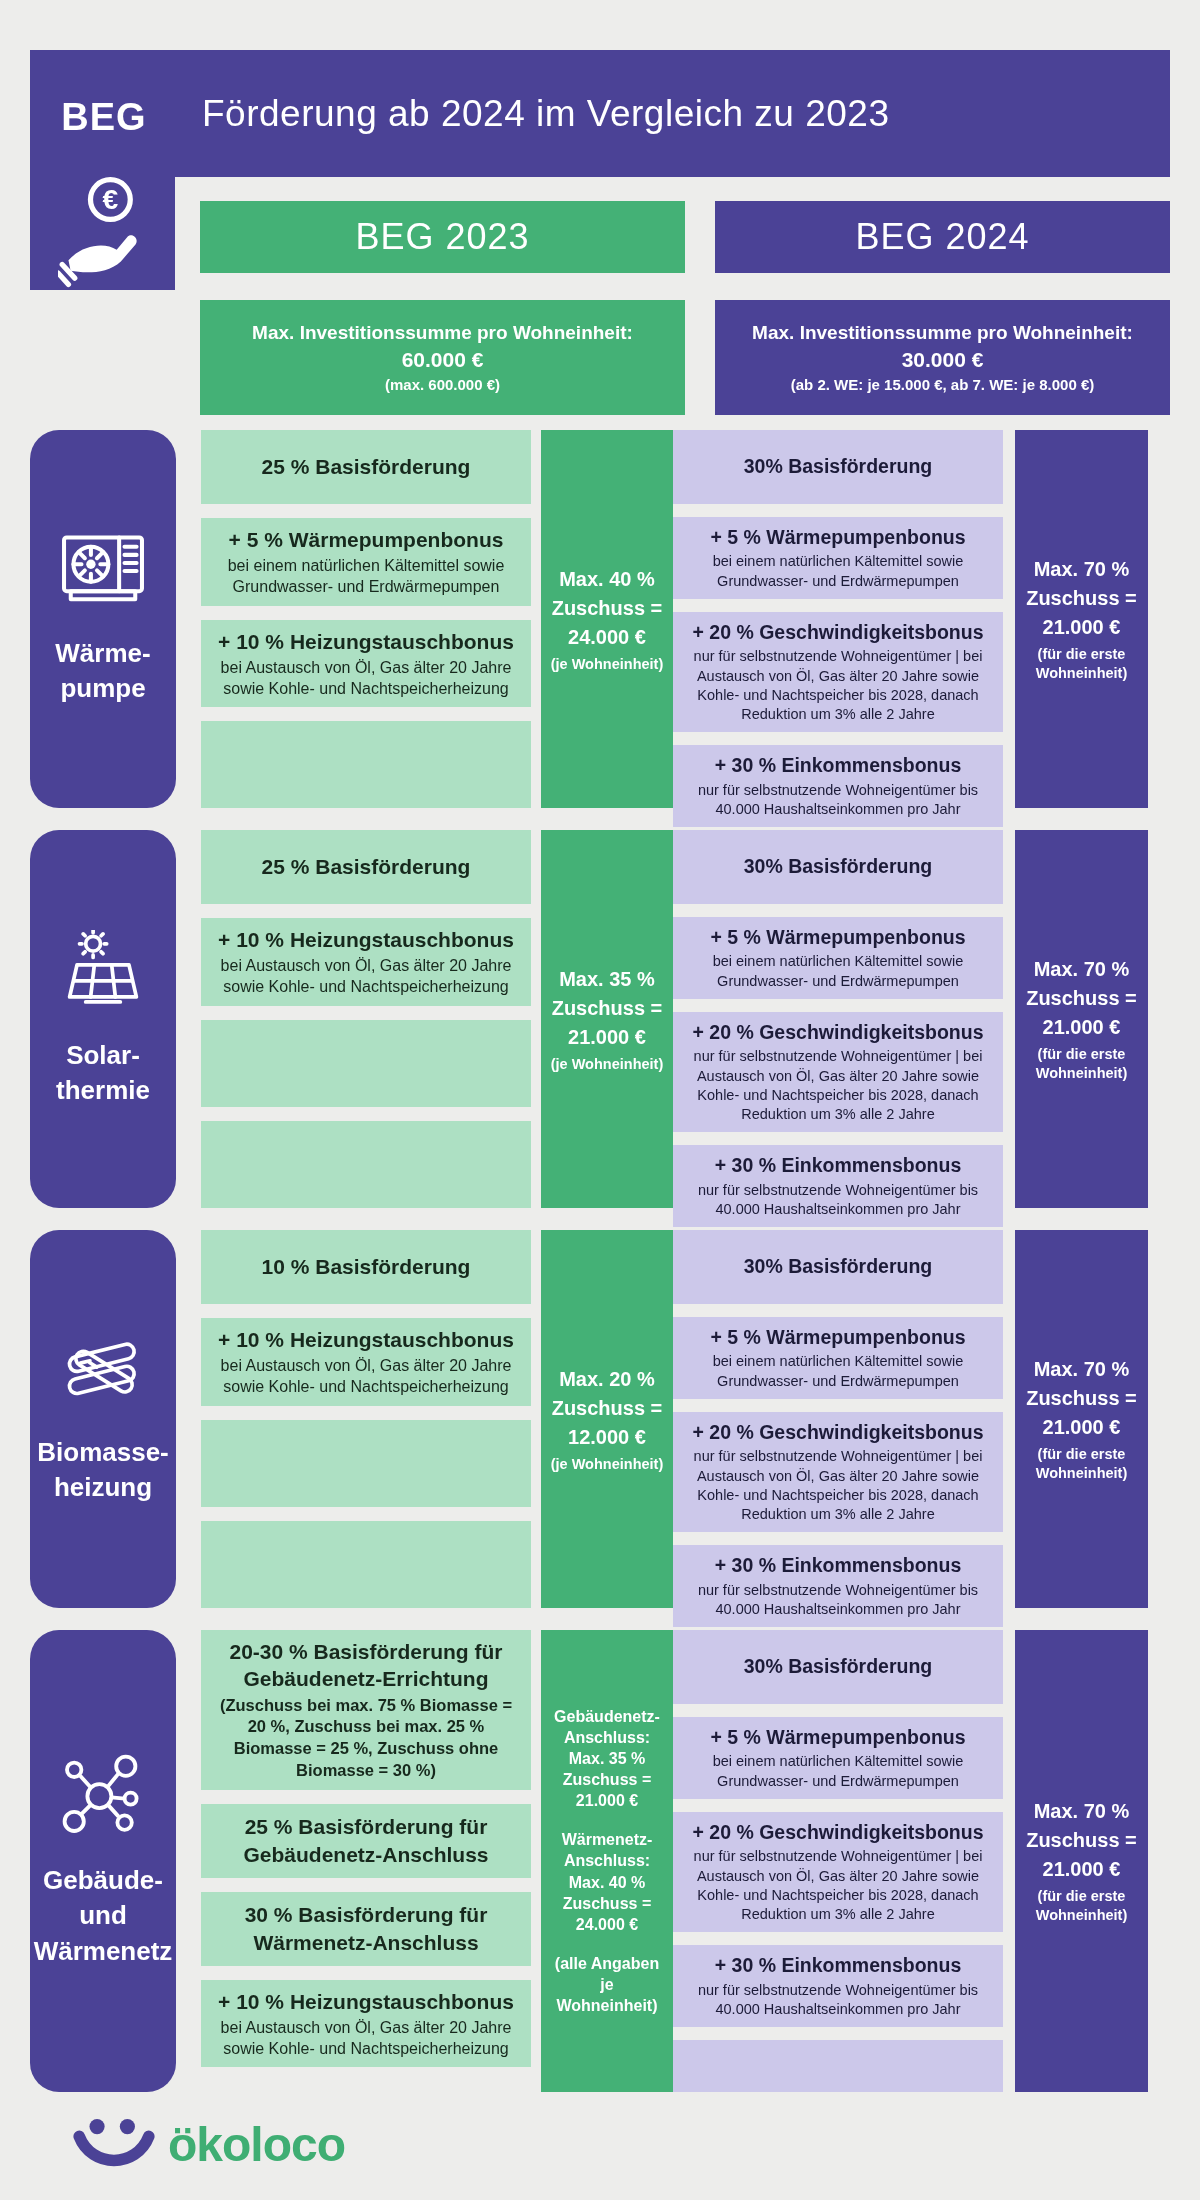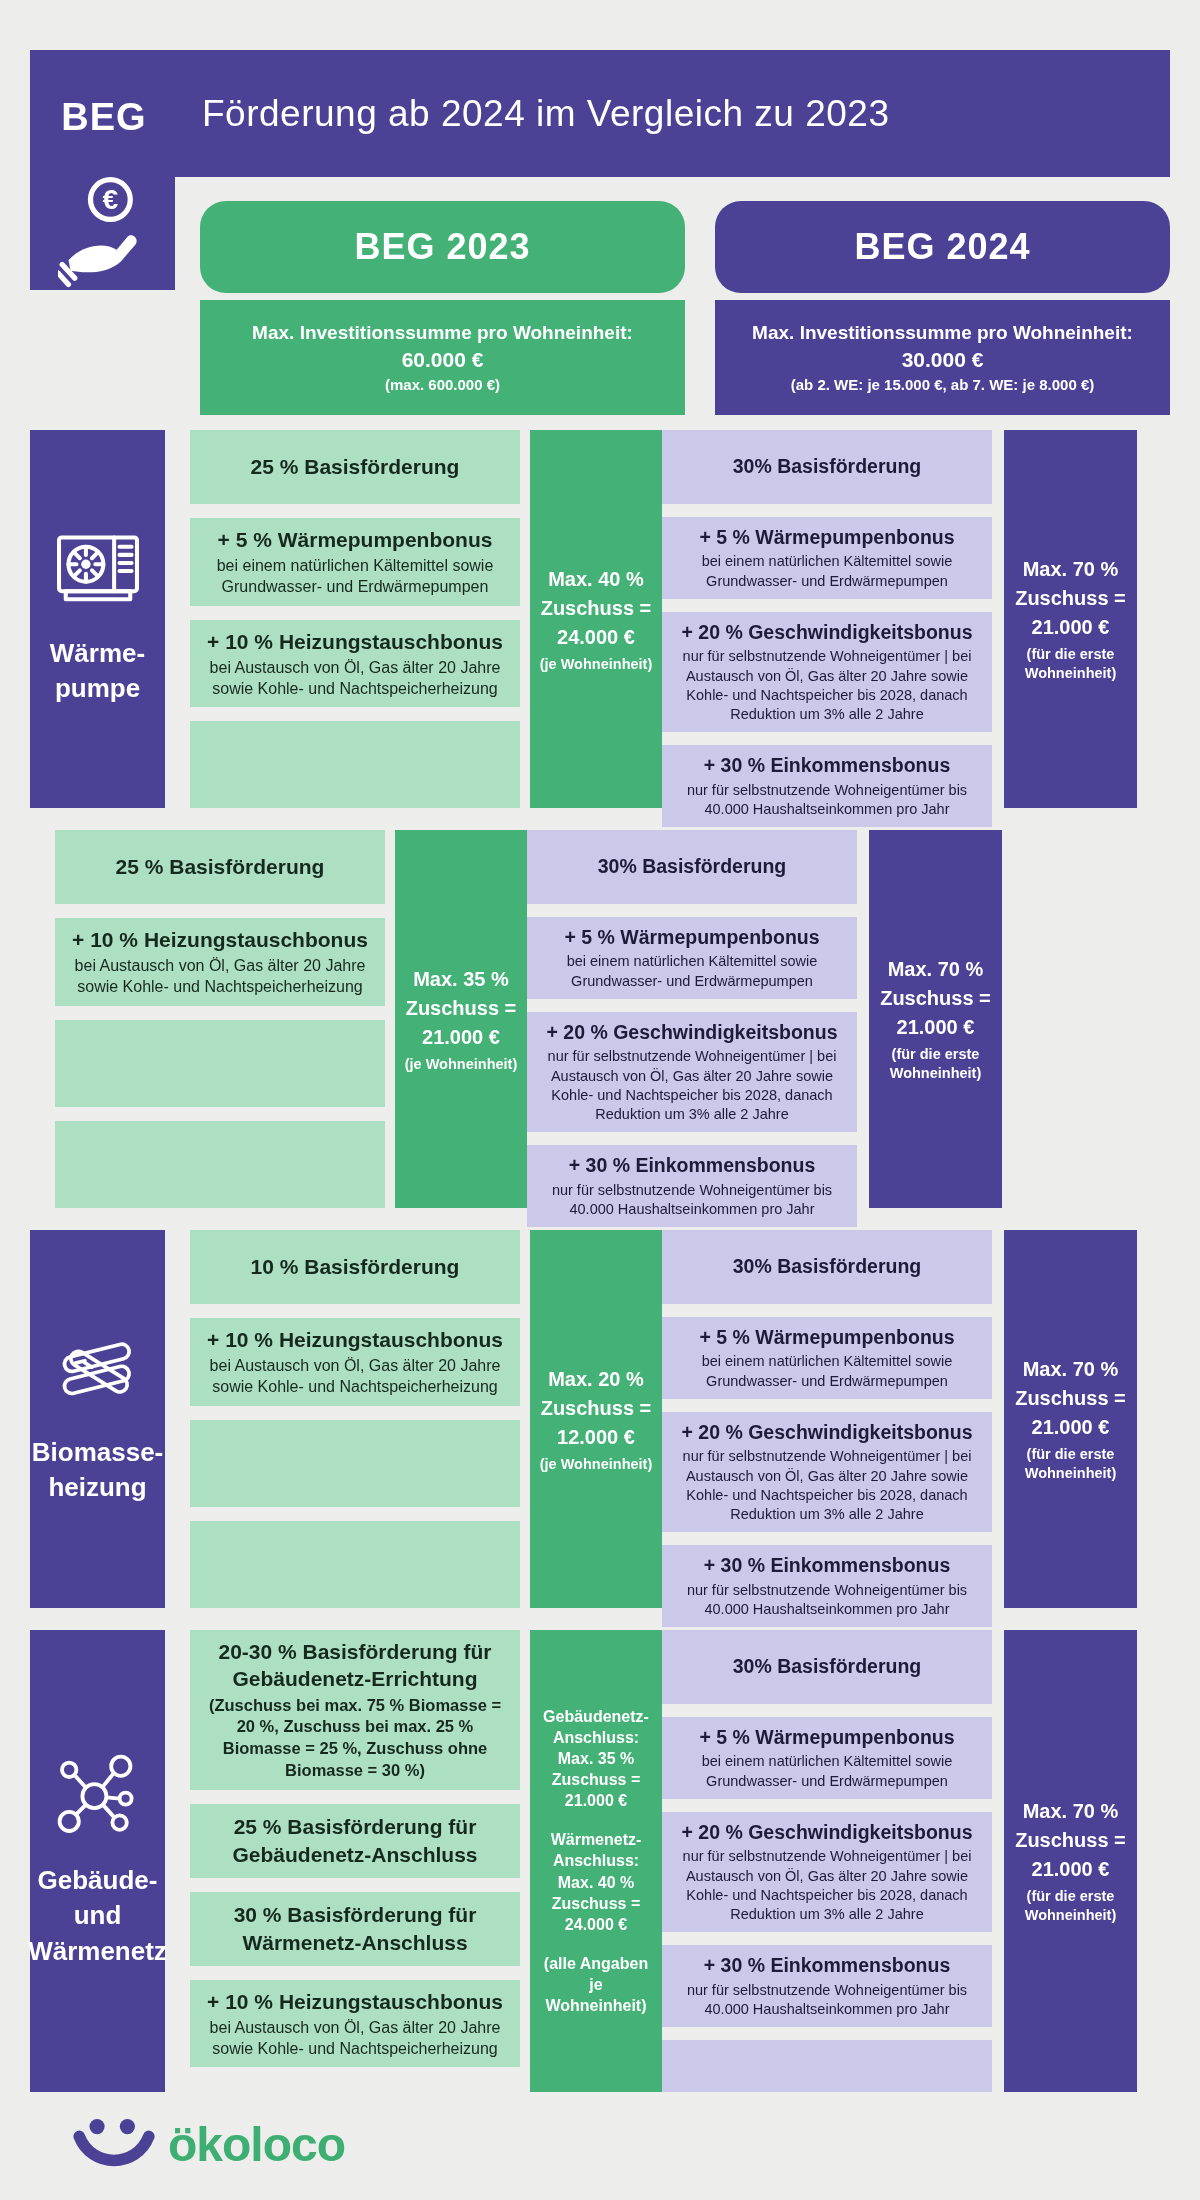--- a/index.html
+++ b/index.html
@@ -11,38 +11,38 @@
   .canvas{position:relative; width:1200px; height:2200px; background:var(--bg); overflow:hidden;}
   .content{position:absolute; left:30px; top:50px; width:1140px;}
 
   
   .band{position:absolute; left:0; top:0; width:1140px; height:127px; background:var(--purple);
         display:flex; align-items:center; color:#fff;}
   .beg-logo{width:148px; text-align:center; font-size:38px; font-weight:800; letter-spacing:1px;margin-top:7px;}
   .page-title{font-size:37px; font-weight:500; letter-spacing:.5px; margin-left:24px;}
   .left-ext{position:absolute; left:0; top:127px; width:145px; height:113px; background:var(--purple);}
   .hand-icon{position:absolute; left:28px; top:122px;}
-  .col-hdr{position:absolute; top:151px; height:92px; display:flex; align-items:center; justify-content:center;
-           color:#fff; font-size:36px; font-weight:700; letter-spacing:1px;border-radius:26px;}
+  .col-hdr{position:absolute; top:151px; height:72px; display:flex; align-items:center; justify-content:center;
+           color:#fff; font-size:36px; font-weight:400; letter-spacing:1px;}
   .hdr-2023{left:170px; width:485px; background:var(--green);}
   .hdr-2024{left:685px; width:455px; background:var(--purple);}
   .invest{position:absolute; top:250px; height:115px; color:#fff; display:flex; flex-direction:column;
           align-items:center; justify-content:center; text-align:center; padding:6px 14px; gap:4px;}
   .inv-2023{left:170px; width:485px; background:var(--green);}
   .inv-2024{left:685px; width:455px; background:var(--purple);}
   .invest .l1{font-size:19px; font-weight:700;}
   .invest .l2{font-size:21px; font-weight:700;}
   .invest .l3{font-size:15px; font-weight:700;}
 
   
   .rows{position:absolute; left:0; top:380px; width:1140px;}
   .row{display:flex; height:378px; margin-bottom:22px;}
   .row.tall{height:462px;}
-  .sidebar{width:135px; background:var(--purple); display:flex; flex-direction:column;
-           align-items:center; justify-content:center; gap:26px; color:#fff;}
+  .sidebar{width:146px; background:var(--purple); display:flex; flex-direction:column;
+           align-items:center; justify-content:center; gap:26px; color:#fff;border-radius:29px;}
   .sidebar .icon{line-height:0;}
   .side-label{font-size:26px; font-weight:700; text-align:center; line-height:1.35;}
   .col{display:flex; flex-direction:column;}
   .col-2023{width:330px; margin-left:25px; gap:14px;}
   .col-2024{width:330px; gap:13px;}
   .col.spread{justify-content:space-between;}
   .box{display:flex; flex-direction:column; justify-content:center; text-align:center; padding:8px 12px;}
   .box.g{background:var(--lgreen); color:var(--tgreen);}
   .box.v{background:var(--lavender); color:var(--tnavy);}
   .box.empty{flex:1;}
@@ -149,20 +149,30 @@
             </div>
           </div>
           <div class="maxcol max-2024">
             <div class="max-line">Max. 70 %</div>
             <div class="max-line">Zuschuss =</div>
             <div class="max-line">21.000 €</div>
             <div class="max-note">(für die erste Wohneinheit)</div>
           </div>
         </section>
         <section class="row">
+          <div class="sidebar">
+            <div class="icon"><svg viewBox="0 0 76 66" width="94" height="82" fill="none" stroke="#fff" stroke-width="3" stroke-linecap="round" stroke-linejoin="round">
+                <circle cx="30" cy="11" r="6"></circle>
+                <path d="M30 0 v2 M30 20 v2 M19 11 h2 M39 11 h2 M22 3 l1.5 1.5 M36.5 17.5 l1.5 1.5 M38 3 l-1.5 1.5 M23.5 17.5 L22 19"></path>
+                <path d="M17 28 h42 l6 26 H11 Z"></path>
+                <path d="M14.5 41 h47 M31 28 l-3 26 M45 28 l3 26"></path>
+                <path d="M24 58 h28"></path>
+              </svg></div>
+            <div class="side-label">Solar-<br>thermie</div>
+          </div>
           <div class="col col-2023">
             <div class="box g title-only">
               <div class="box-title">25 % Basisförderung</div>
             </div>
             <div class="box g">
               <div class="box-title">+ 10 % Heizungstauschbonus</div>
               <div class="box-sub">bei Austausch von Öl, Gas älter 20 Jahre sowie Kohle- und Nachtspeicherheizung</div>
             </div>
             <div class="box g empty"></div>
             <div class="box g empty"></div>

